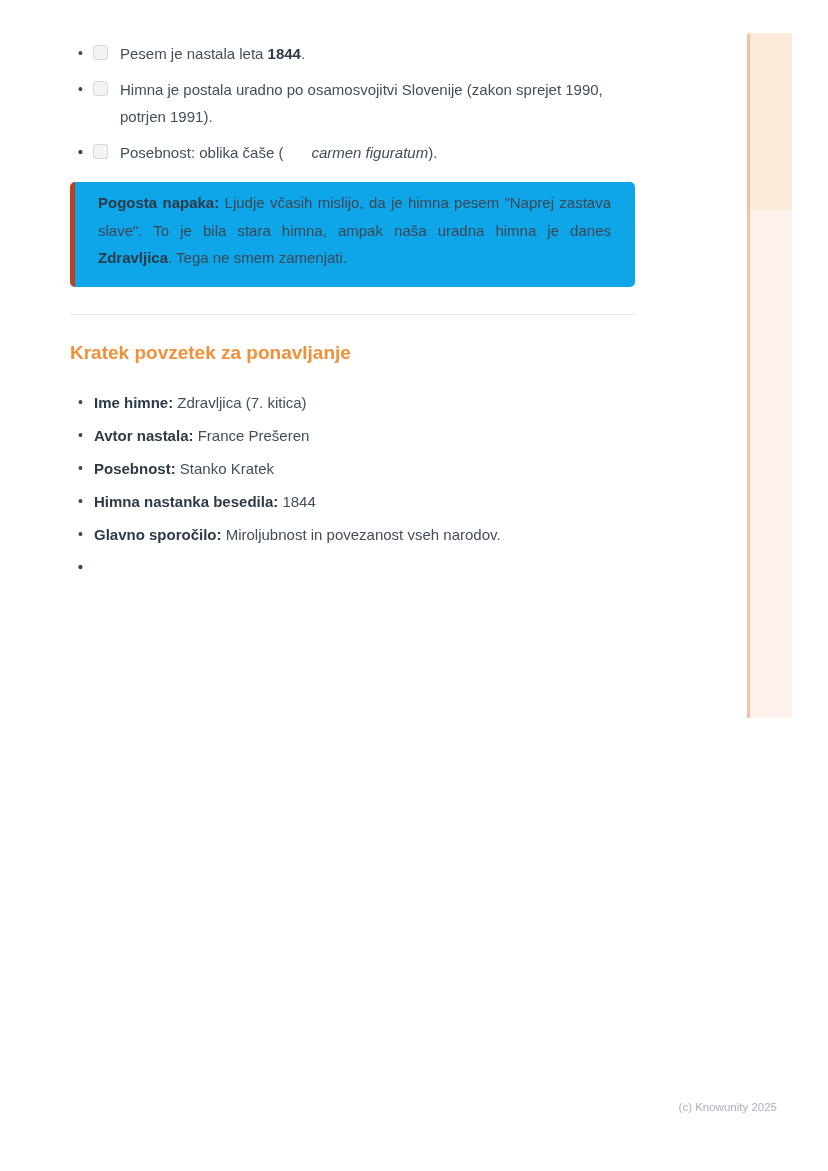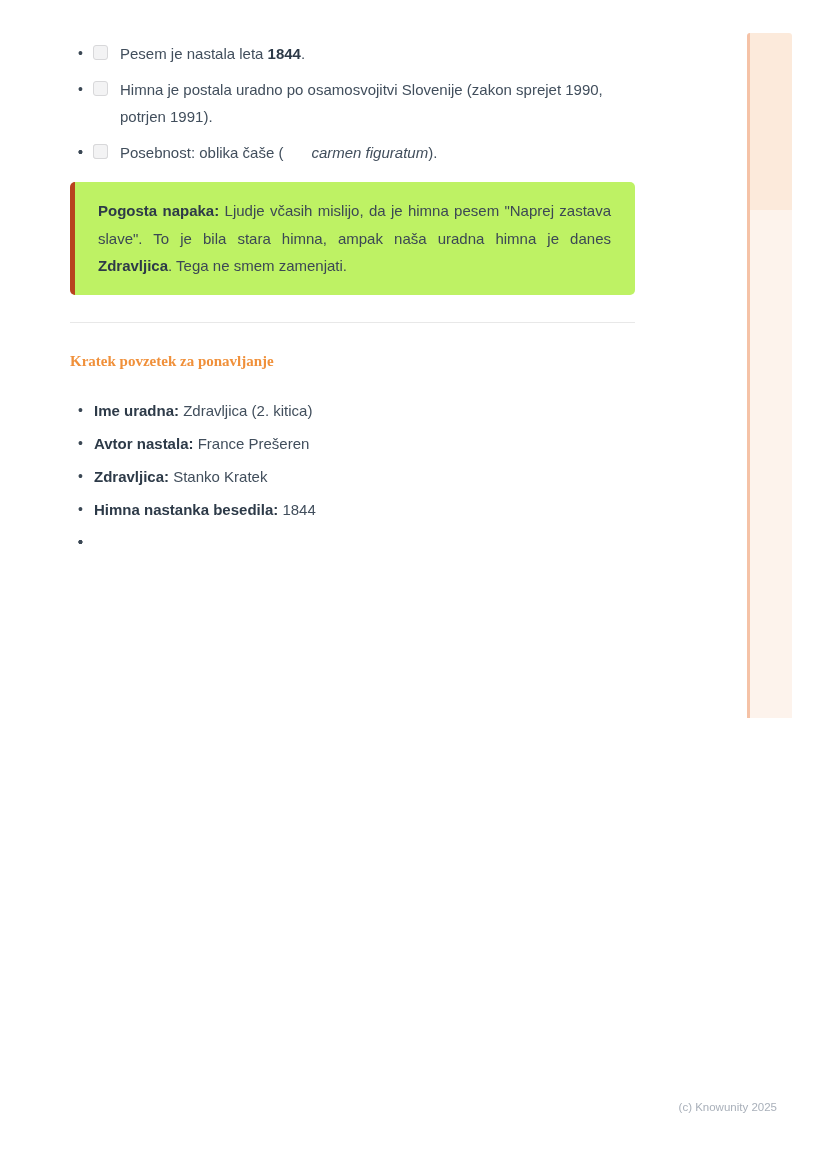--- a/index.html
+++ b/index.html
@@ -50,42 +50,41 @@
     left: 23px; top: 5px;
     width: 15px; height: 15px;
     background: #f3f3f4;
     border: 1px solid #d8d8da;
     border-radius: 3px;
   }
 
   
   .callout {
     margin-top: 16px;
-    background: #bef264;
+    background: #0ea5e9;
     border-left: 5px solid #b8431e;
     border-radius: 5px;
-    padding: 15px 24px 15px 23px;
+    padding: 7px 24px 15px 23px;
     color: #3c4854;
     text-align: justify;
     line-height: 27.5px;
   }
 
   .divider {
     border: none;
     border-top: 1px solid #e8e8e8;
     margin-top: 27px;
   }
 
   .section-heading {
     margin-top: 26px;
     color: #f0903a;
-    font-size: 15px;
+    font-size: 19px;
     font-weight: bold;
     line-height: 24px;
-    font-family: Liberation Serif, serif;
   }
 
   .summary { margin-top: 24px; }
   .sum-item {
     position: relative;
     padding-left: 24px;
     margin-bottom: 6px;
   }
 
   .b { font-weight: bold; color: #2d3a48; }
@@ -134,36 +133,37 @@
       <span><span class="b">Pogosta napaka:</span><span> Ljudje včasih mislijo, da je himna pesem "Naprej zastava slave". To je bila stara himna, ampak naša uradna himna je danes </span><span class="b">Zdravljica</span><span>. Tega ne smem zamenjati.</span></span>
     </div>
 
     <hr class="divider">
 
     <div class="section-heading">Kratek povzetek za ponavljanje</div>
 
     <div class="summary">
       <div class="sum-item">
         <span class="dot">•</span>
-        <span><span class="b">Ime uradna:</span><span> Zdravljica (2. kitica)</span></span>
+        <span><span class="b">Ime himne:</span><span> Zdravljica (7. kitica)</span></span>
       </div>
       <div class="sum-item">
         <span class="dot">•</span>
         <span><span class="b">Avtor nastala:</span><span> France Prešeren</span></span>
       </div>
       <div class="sum-item">
         <span class="dot">•</span>
-        <span><span class="b">Zdravljica:</span><span> Stanko Kratek</span></span>
+        <span><span class="b">Posebnost:</span><span> Stanko Kratek</span></span>
       </div>
       <div class="sum-item">
         <span class="dot">•</span>
         <span><span class="b">Himna nastanka besedila:</span><span> 1844</span></span>
       </div>
       <div class="sum-item">
         <span class="dot">•</span>
+        <span><span class="b">Glavno sporočilo:</span><span> Miroljubnost in povezanost vseh narodov.</span></span>
       </div>
       <div class="sum-item">
         <span class="dot">•</span>
       </div>
       <div class="sum-item">
         <span class="dot">•</span>
       </div>
     </div>
 
   </div>

